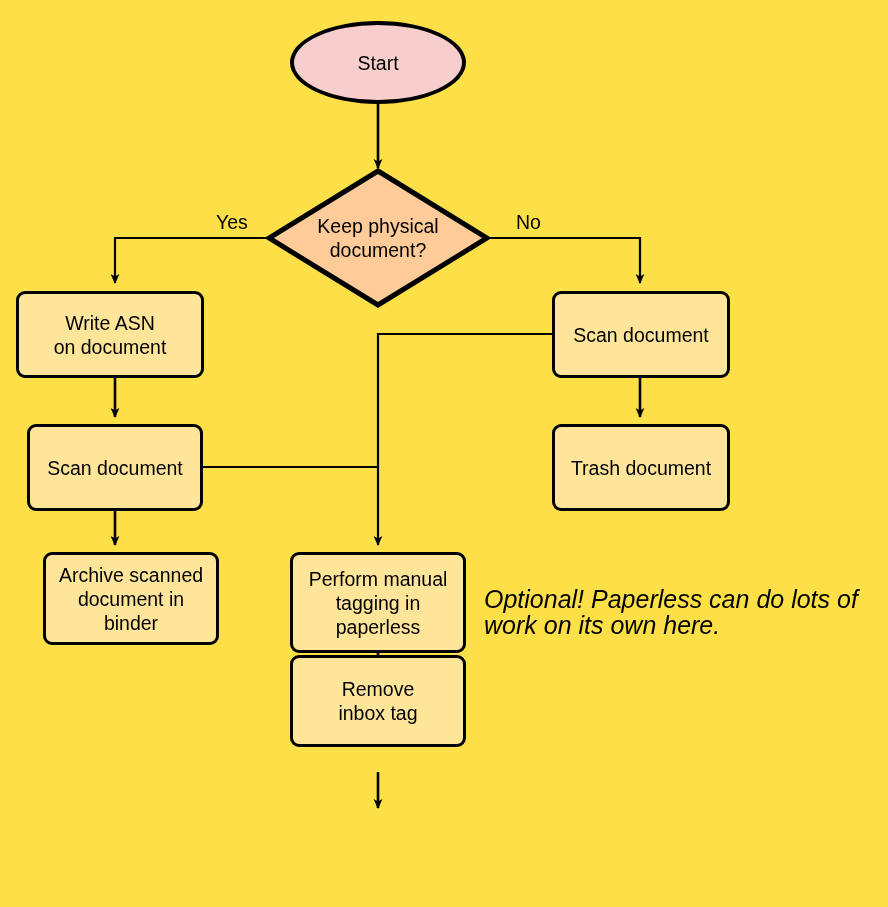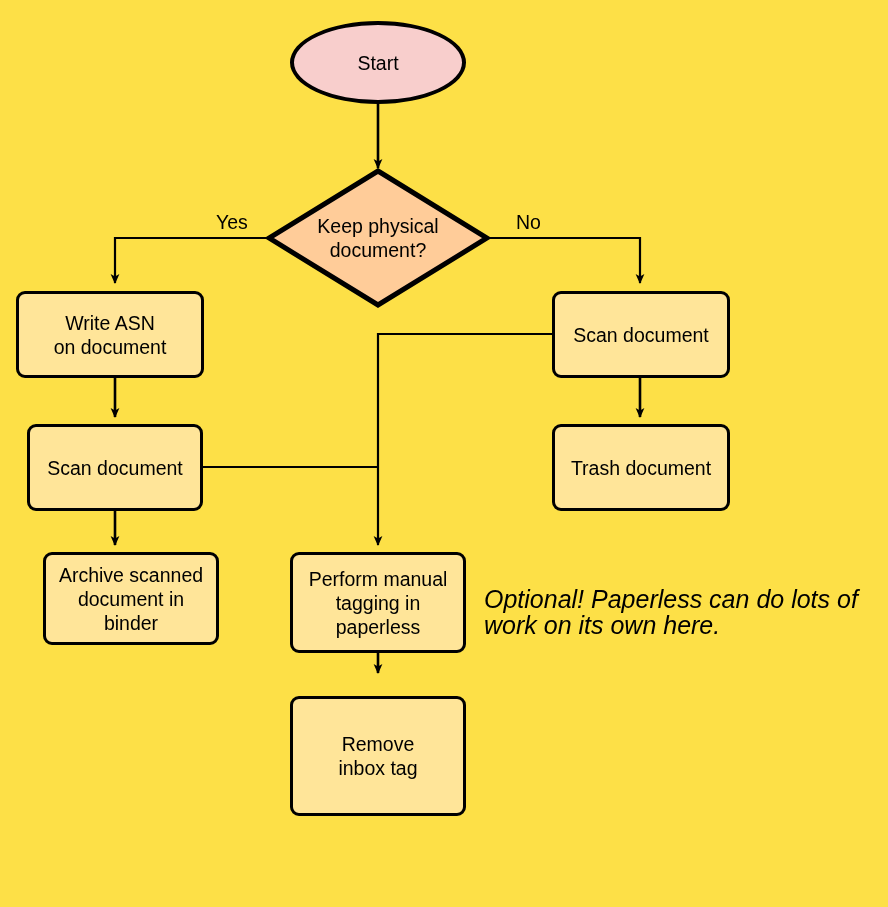--- a/index.html
+++ b/index.html
@@ -146,21 +146,21 @@
   <div class="node process" style="left:552px; top:424px; width:178px; height:87px;">
     <span>Trash document</span>
   </div>
 
   <div class="node process" style="left:290px; top:552px; width:176px; height:101px;">
     <span>Perform manual
 tagging in
 paperless</span>
   </div>
 
-  <div class="node process" style="left:290px; top:696px; width:176px; height:120px;">
+  <div class="node process" style="left:290px; top:655px; width:176px; height:92px;">
     <span>Remove
 inbox tag</span>
   </div>
 
 
   <div class="edge-label" style="left:216px; top:211px;">Yes</div>
 
   <div class="edge-label" style="left:509px; top:211px;margin-left:7px;">No</div>
 
   <div class="note" style="left:484px; top:586px; width:404px;">Optional! Paperless can do lots of work on its own here.</div>

